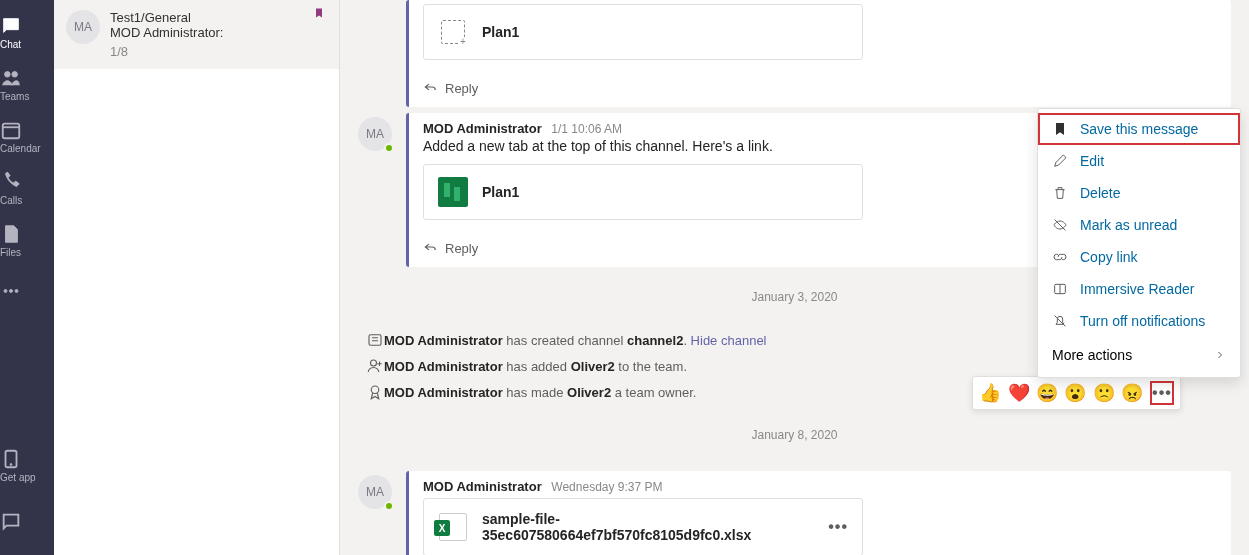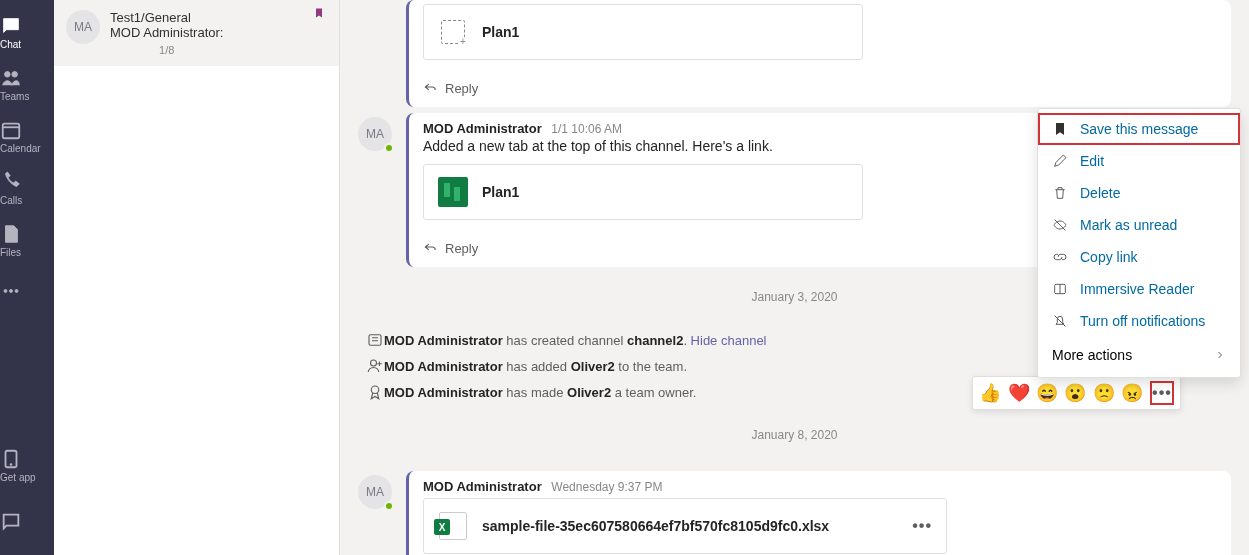--- a/index.html
+++ b/index.html
@@ -14,36 +14,36 @@
   .rail-item.active { color:#fff; }
   .rail-spacer { flex:1; }
   .rail-bottom { margin-bottom:6px; }
 
   
   .chatlist { width:286px; background:#fff; border-right:1px solid #e1dfdd; }
   .chatlist-item { display:flex; align-items:flex-start; padding:10px 12px; background:#f3f2f1; position:relative; cursor:pointer; }
   .chatlist-item .avatar { width:34px; height:34px; border-radius:50%; background:#e4e4e6; color:#7a7a86; font-size:12px; display:flex; align-items:center; justify-content:center; margin-right:10px; }
   .chatlist-item .title { font-size:13px; color:#323130; }
   .chatlist-item .snippet { font-size:13px; color:#323130; }
-  .chatlist-item .meta { font-size:11px; color:#8a8886; margin-top:4px;text-align:center; }
+  .chatlist-item .meta { font-size:13px; color:#8a8886; margin-top:4px; }
   .bookmark { position:absolute; top:6px; right:14px; color:#923A7F; }
 
   
   .main { flex:1; position:relative; overflow:hidden; background:#f3f2f1; }
   .msg-row { display:flex; padding:6px 18px 0 18px; }
   .avatar-lg { width:34px; height:34px; border-radius:50%; background:#e4e4e6; color:#7a7a86; font-size:12px; display:flex; align-items:center; justify-content:center; margin-right:14px; position:relative; margin-top:4px; }
   .presence { width:10px; height:10px; border-radius:50%; background:#6BB700; border:2px solid #f3f2f1; position:absolute; right:-2px; bottom:-2px; }
   .msg-body { flex:1; }
-  .msg-body.boxed { background:#fff; border-left:3px solid #6264a7; border-radius:8px; padding:0; }
+  .msg-body.boxed { background:#fff; border-left:3px solid #6264a7; border-radius:3px; padding:0; }
   .msg-header { padding:8px 14px 0 14px; font-size:13px; }
   .msg-header .author { font-weight:600; color:#252423; }
   .msg-header .time { color:#8a8886; margin-left:6px; font-size:12px; }
   .msg-text { padding:2px 14px 6px 14px; font-size:14px; color:#252423; }
   .attachment { margin:4px 14px 12px 14px; border:1px solid #e1dfdd; border-radius:3px; display:flex; align-items:center; padding:12px 14px; background:#fff; width:440px; gap:14px; }
-  .attachment.wide { width:524px; }
+  .attachment.wide { width:440px; }
   .attachment-icon { width:30px; height:30px; display:flex; align-items:center; justify-content:center; }
   .attachment-title { font-weight:600; font-size:14px; color:#252423; flex:1; }
   .attachment-more { color:#605e5c; letter-spacing:1px; font-weight:bold; cursor:pointer; }
   .reply-row { display:flex; align-items:center; gap:8px; padding:8px 14px 10px 14px; color:#605e5c; font-size:13px; cursor:pointer; }
   .reply-arrow svg { width:14px; height:14px; stroke:#605e5c; fill:none; }
 
   .date-sep { text-align:center; font-size:12px; color:#8a8886; padding:23px 0; }
 
   .sys-row { display:flex; align-items:center; padding:4px 18px 4px 26px; font-size:13px; color:#605e5c; }
   .sys-row svg { width:18px; height:18px; stroke:#605e5c; fill:none; }

